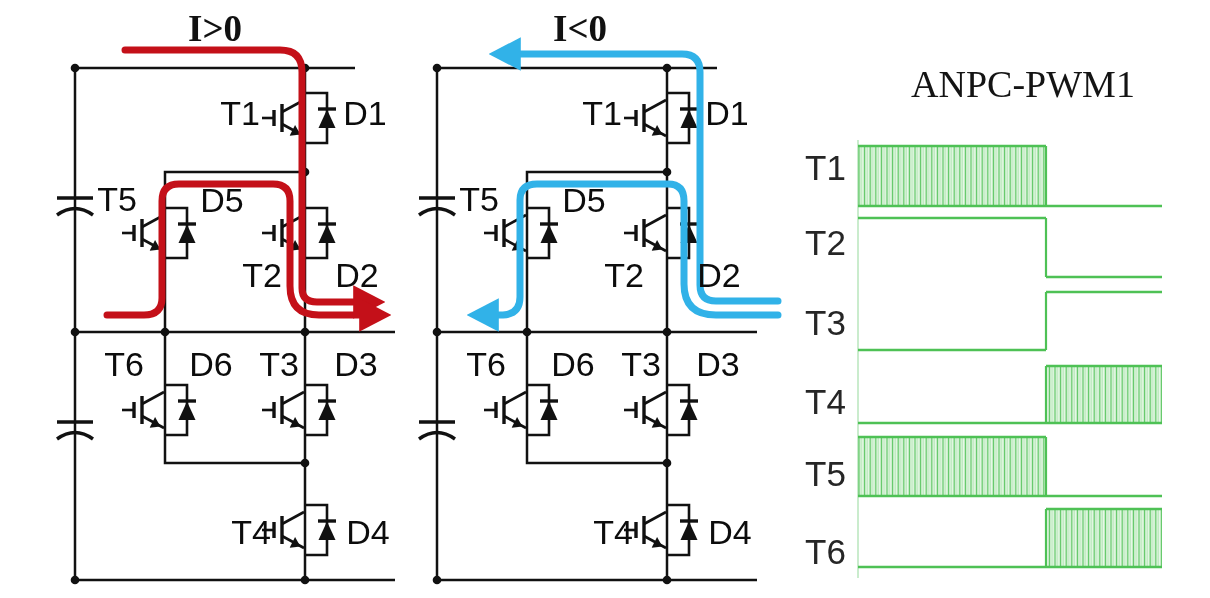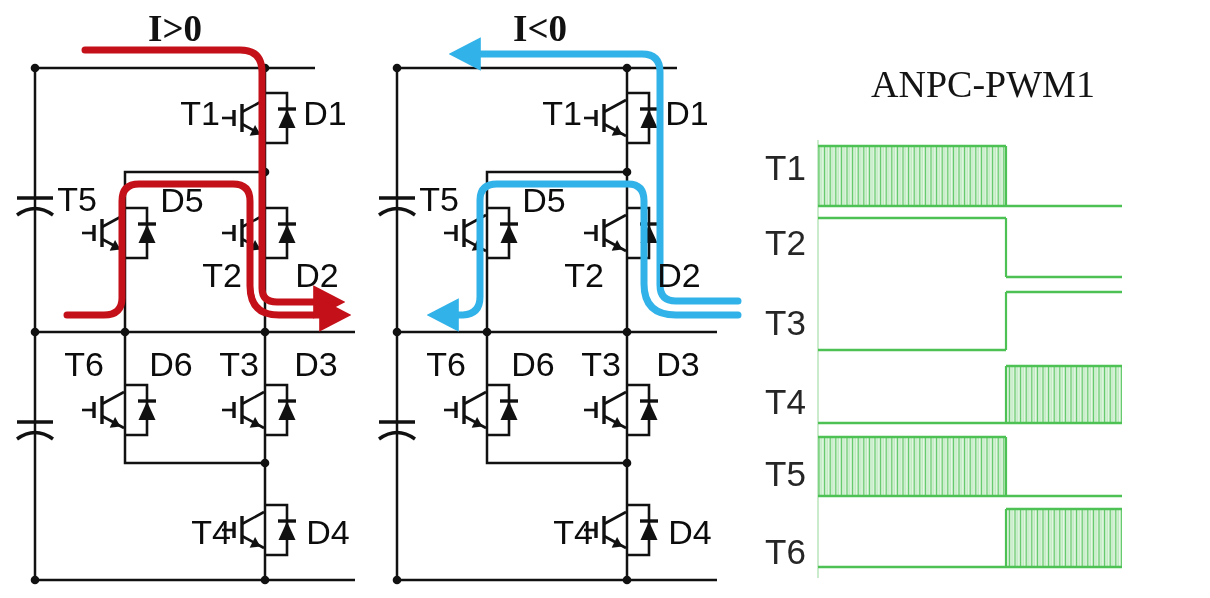--- a/index.html
+++ b/index.html
@@ -1,17 +1,17 @@
 <!DOCTYPE html>
 <html><head>
 <meta charset="utf-8">
 <style>
   html,body{margin:0;padding:0;background:#fff;}
   .canvas{position:relative;width:1122px;height:598px;background:#ffffff;overflow:hidden;
-          font-family:"Liberation Sans",sans-serif;}
+          font-family:"Liberation Sans",sans-serif;margin-left:40px;}
   .wire{stroke:#111;stroke-width:2.5;fill:none;}
   .sym{stroke:#111;stroke-width:2.6;fill:none;}
   .symthick{stroke:#111;stroke-width:3.4;fill:none;}
   .dot{fill:#111;stroke:none;}
   .lbl{font:34px "Liberation Sans",sans-serif;fill:#0c0c0c;text-anchor:middle;}
   .seriflbl{font:bold 37px "Liberation Serif",serif;fill:#111;text-anchor:middle;}
   .pwm-title{font:38px "Liberation Serif",serif;fill:#141414;text-anchor:middle;}
   .pwm-label{font:35px "Liberation Sans",sans-serif;fill:#262626;}
   .flow{stroke-width:7;fill:none;stroke-linecap:round;stroke-linejoin:round;}
 </style>

